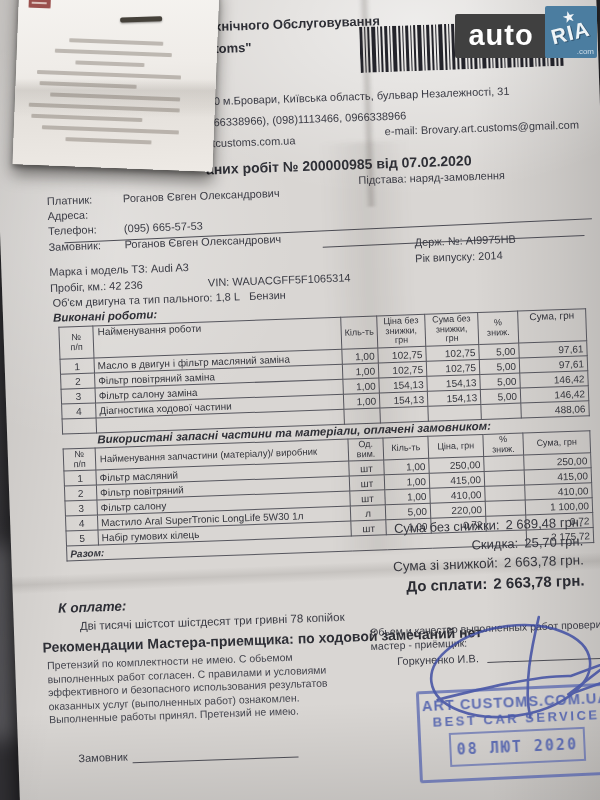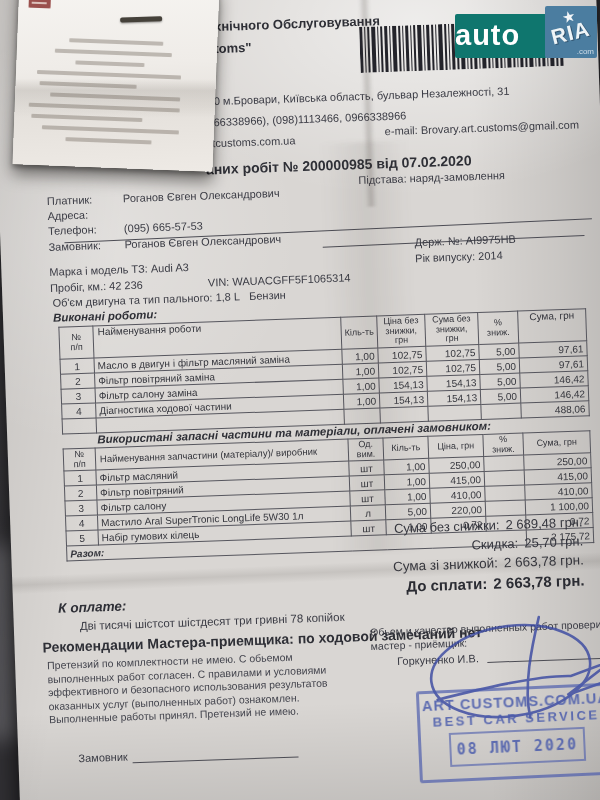--- a/index.html
+++ b/index.html
@@ -80,22 +80,22 @@
   .rline{height:4px;background:rgba(118,110,100,.42);margin-bottom:7px;border-radius:1px;}
   .rlines{position:absolute;left:14px;top:58px;width:172px;filter:blur(.5px);}
   .redmark{position:absolute;left:10px;top:14px;width:22px;height:15px;background:#8b3431;
     opacity:.85;filter:blur(.4px);border-radius:1px;}
   .redmark::after{content:"";position:absolute;left:3px;top:4px;width:15px;height:2px;
     background:#d8b9b2;box-shadow:0 5px 0 #d8b9b2;}
   .staple{position:absolute;left:102px;top:34px;width:42px;height:5px;background:#45413a;
     border-radius:2px;transform:rotate(-4deg);box-shadow:0 1px 2px rgba(0,0,0,.4);}
   
   .ria-badge{position:absolute;left:455px;top:6px;width:142px;height:52px;z-index:9;}
-  .auto-box{position:absolute;left:0;top:8px;width:92px;height:44px;background:#0f766e;
-    border-radius:2px;color:#fff;font-size:29px;font-weight:bold;text-align:left;
+  .auto-box{position:absolute;left:0;top:8px;width:92px;height:44px;background:#404040;
+    border-radius:2px;color:#fff;font-size:29px;font-weight:bold;text-align:center;
     line-height:43px;letter-spacing:1px;}
   .ria-box{position:absolute;left:90px;top:0;width:52px;height:52px;background:#4b7da0;border-radius:2px;}
   .ria-star{position:absolute;left:17px;top:2px;color:#f2f6f8;font-size:15px;transform:rotate(-14deg);}
   .ria-txt{position:absolute;left:6px;top:15px;color:#eef4f7;font-size:21px;font-weight:bold;
     transform:rotate(-14deg);letter-spacing:1px;text-shadow:1px 1px 0 rgba(25,45,65,.55);}
   .ria-com{position:absolute;right:3px;bottom:2px;color:#cfdde8;font-size:8px;}
   
   .bg-light{position:absolute;left:-10px;top:545px;width:32px;height:195px;background:#8e8d92;
     filter:blur(10px);opacity:.5;}
   .bg-dark-tl{position:absolute;left:0;top:0;width:28px;height:22px;background:#46343a;

